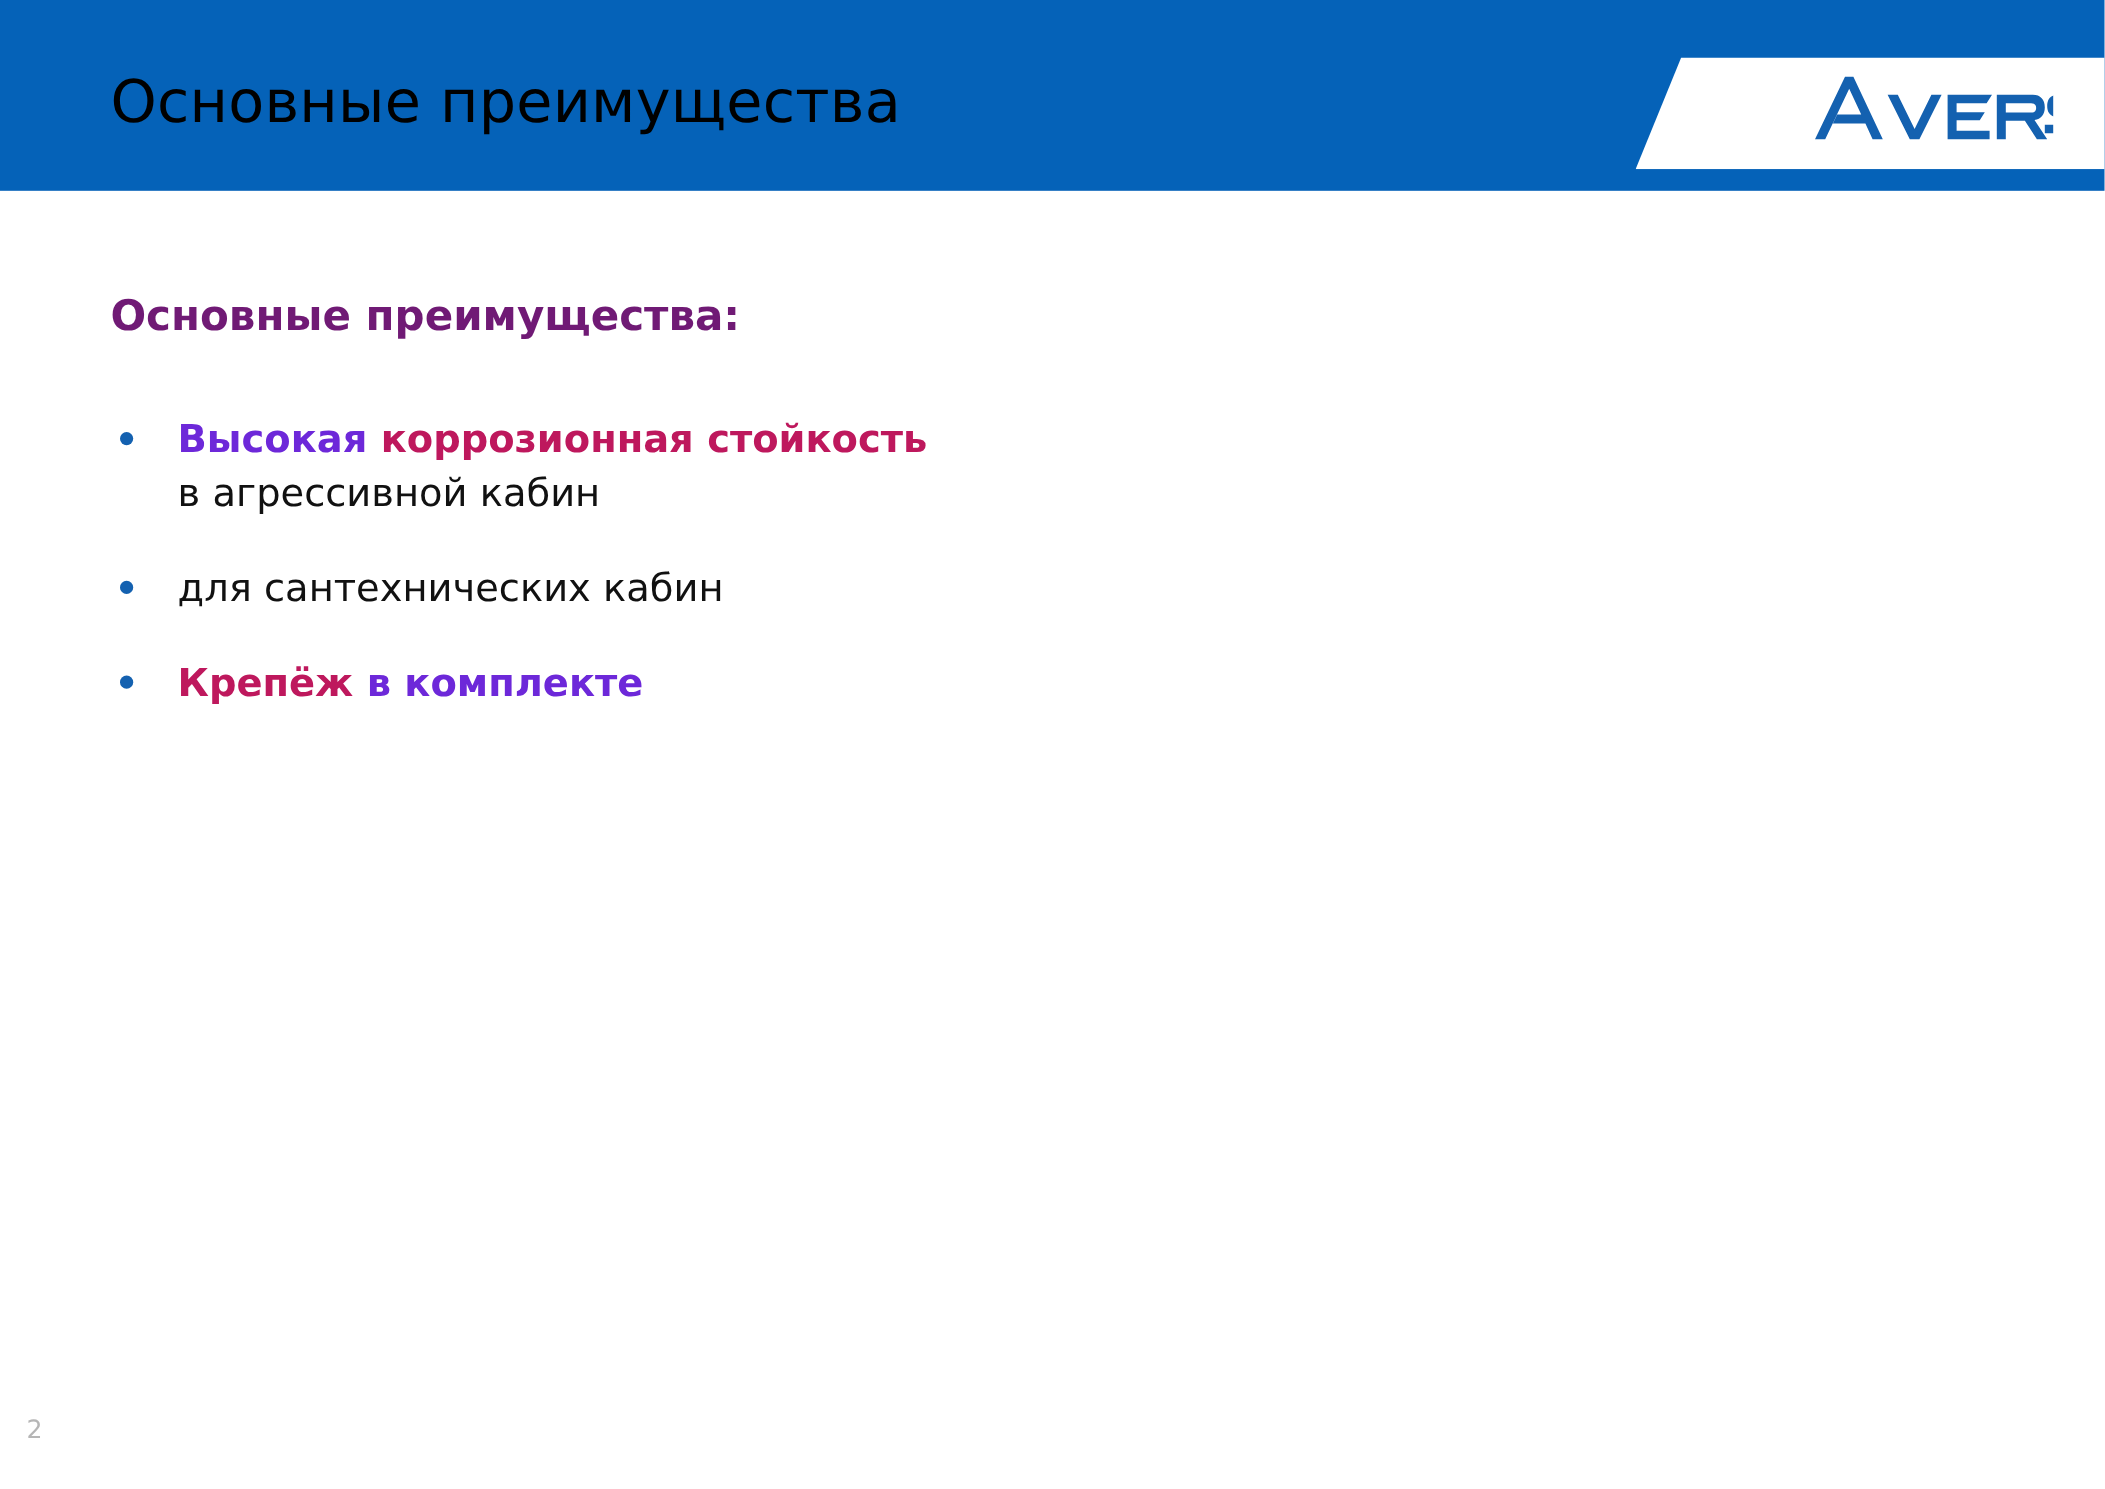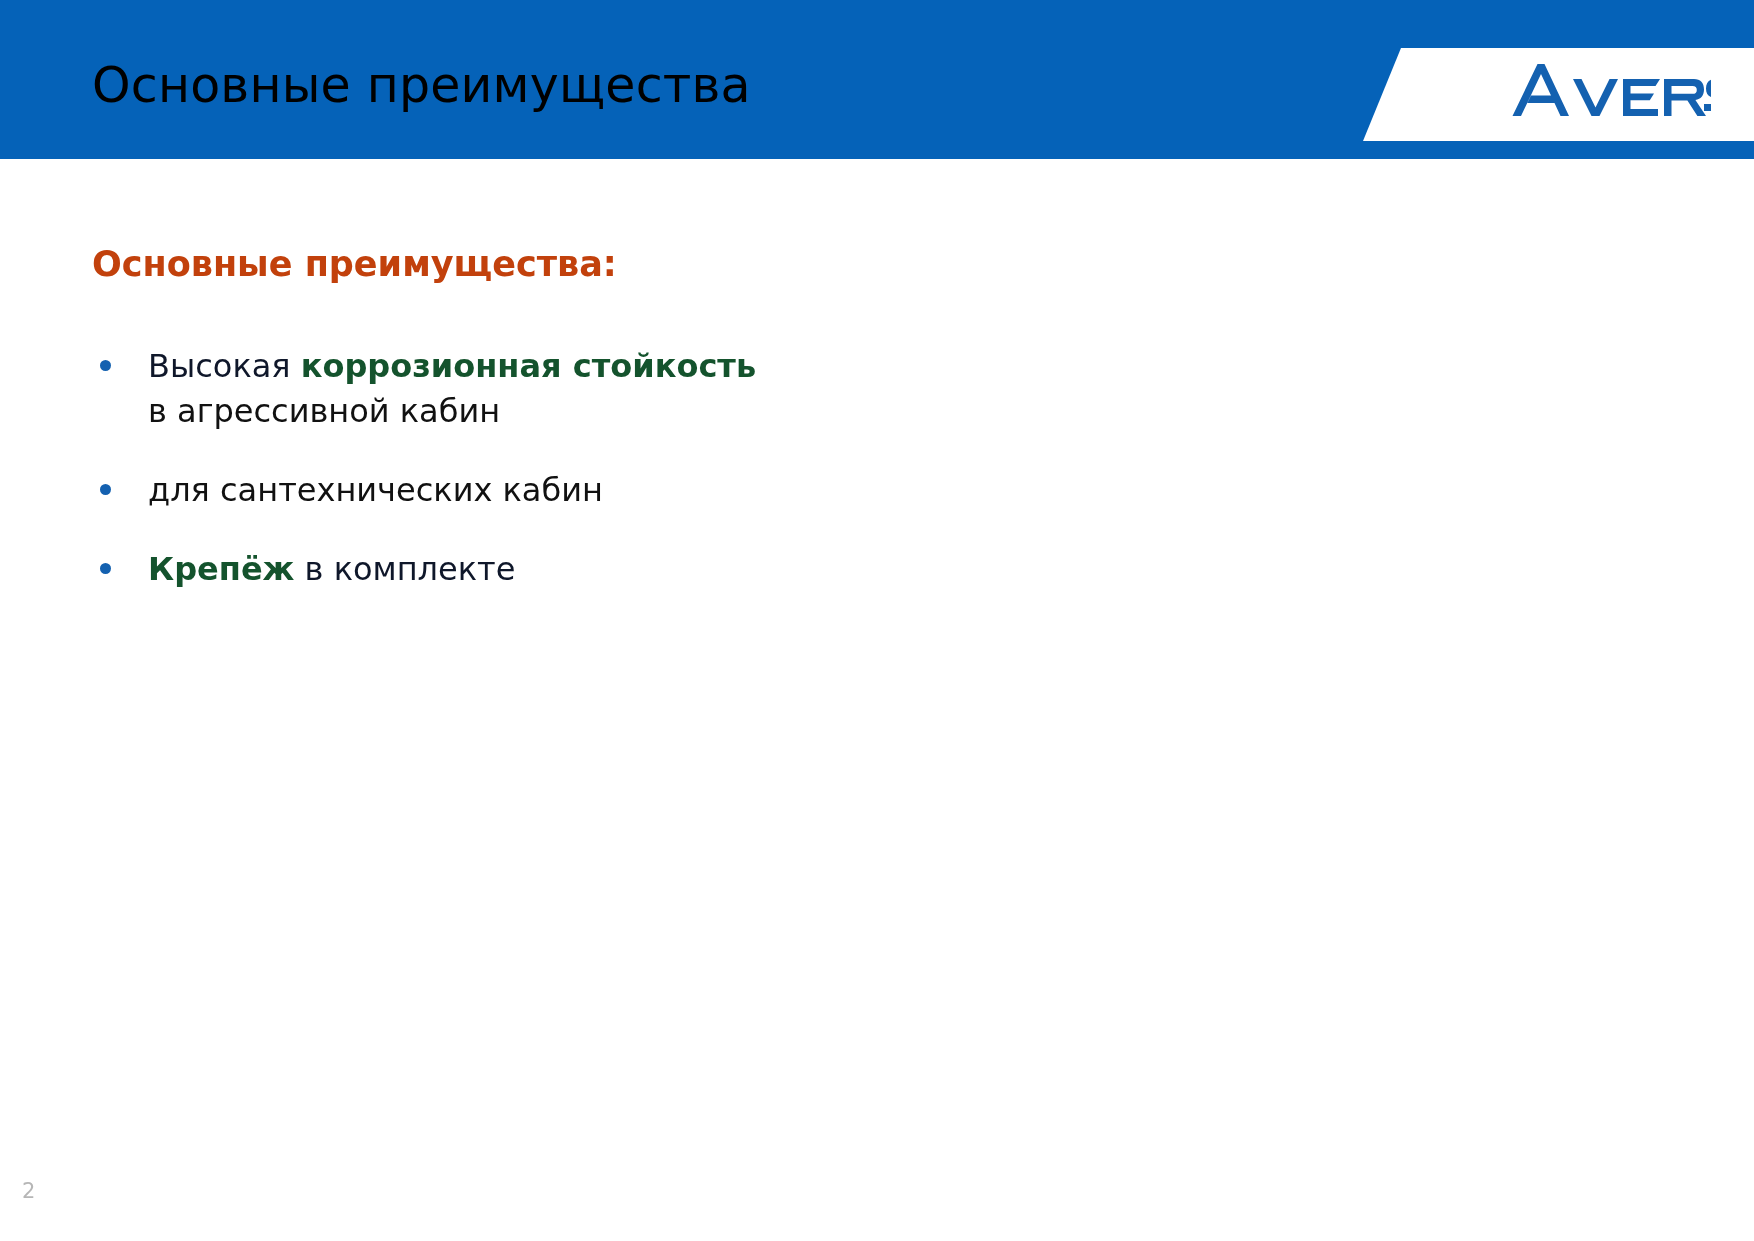--- a/index.html
+++ b/index.html
@@ -71,21 +71,21 @@
     height: 1082px;
   }
 
   .section-heading {
     position: absolute;
     left: 92px;
     top: 83px;
     font-size: 35px;
     line-height: 44px;
     font-weight: 700;
-    color: #c2410c;
+    color: #701a75;
     white-space: nowrap;
   }
 
   .bullet-list {
     position: absolute;
     left: 92px;
     top: 185px;
     width: 1100px;
   }
 
@@ -108,27 +108,27 @@
 
   .bullet-line {
     font-size: 32px;
     line-height: 45px;
     color: #111111;
     font-weight: 400;
     white-space: nowrap;
   }
 
   .em-blue {
-    color: #14532d;
+    color: #be185d;
     font-weight: 700;
   }
 
   .plain {
-    color: #0f172a;
-    font-weight: 400;
+    color: #6d28d9;
+    font-weight: 700;
   }
 
   
   .page-number {
     position: absolute;
     left: 22px;
     top: 1178px;
     font-size: 21px;
     line-height: 26px;
     color: #b6b6b6;

